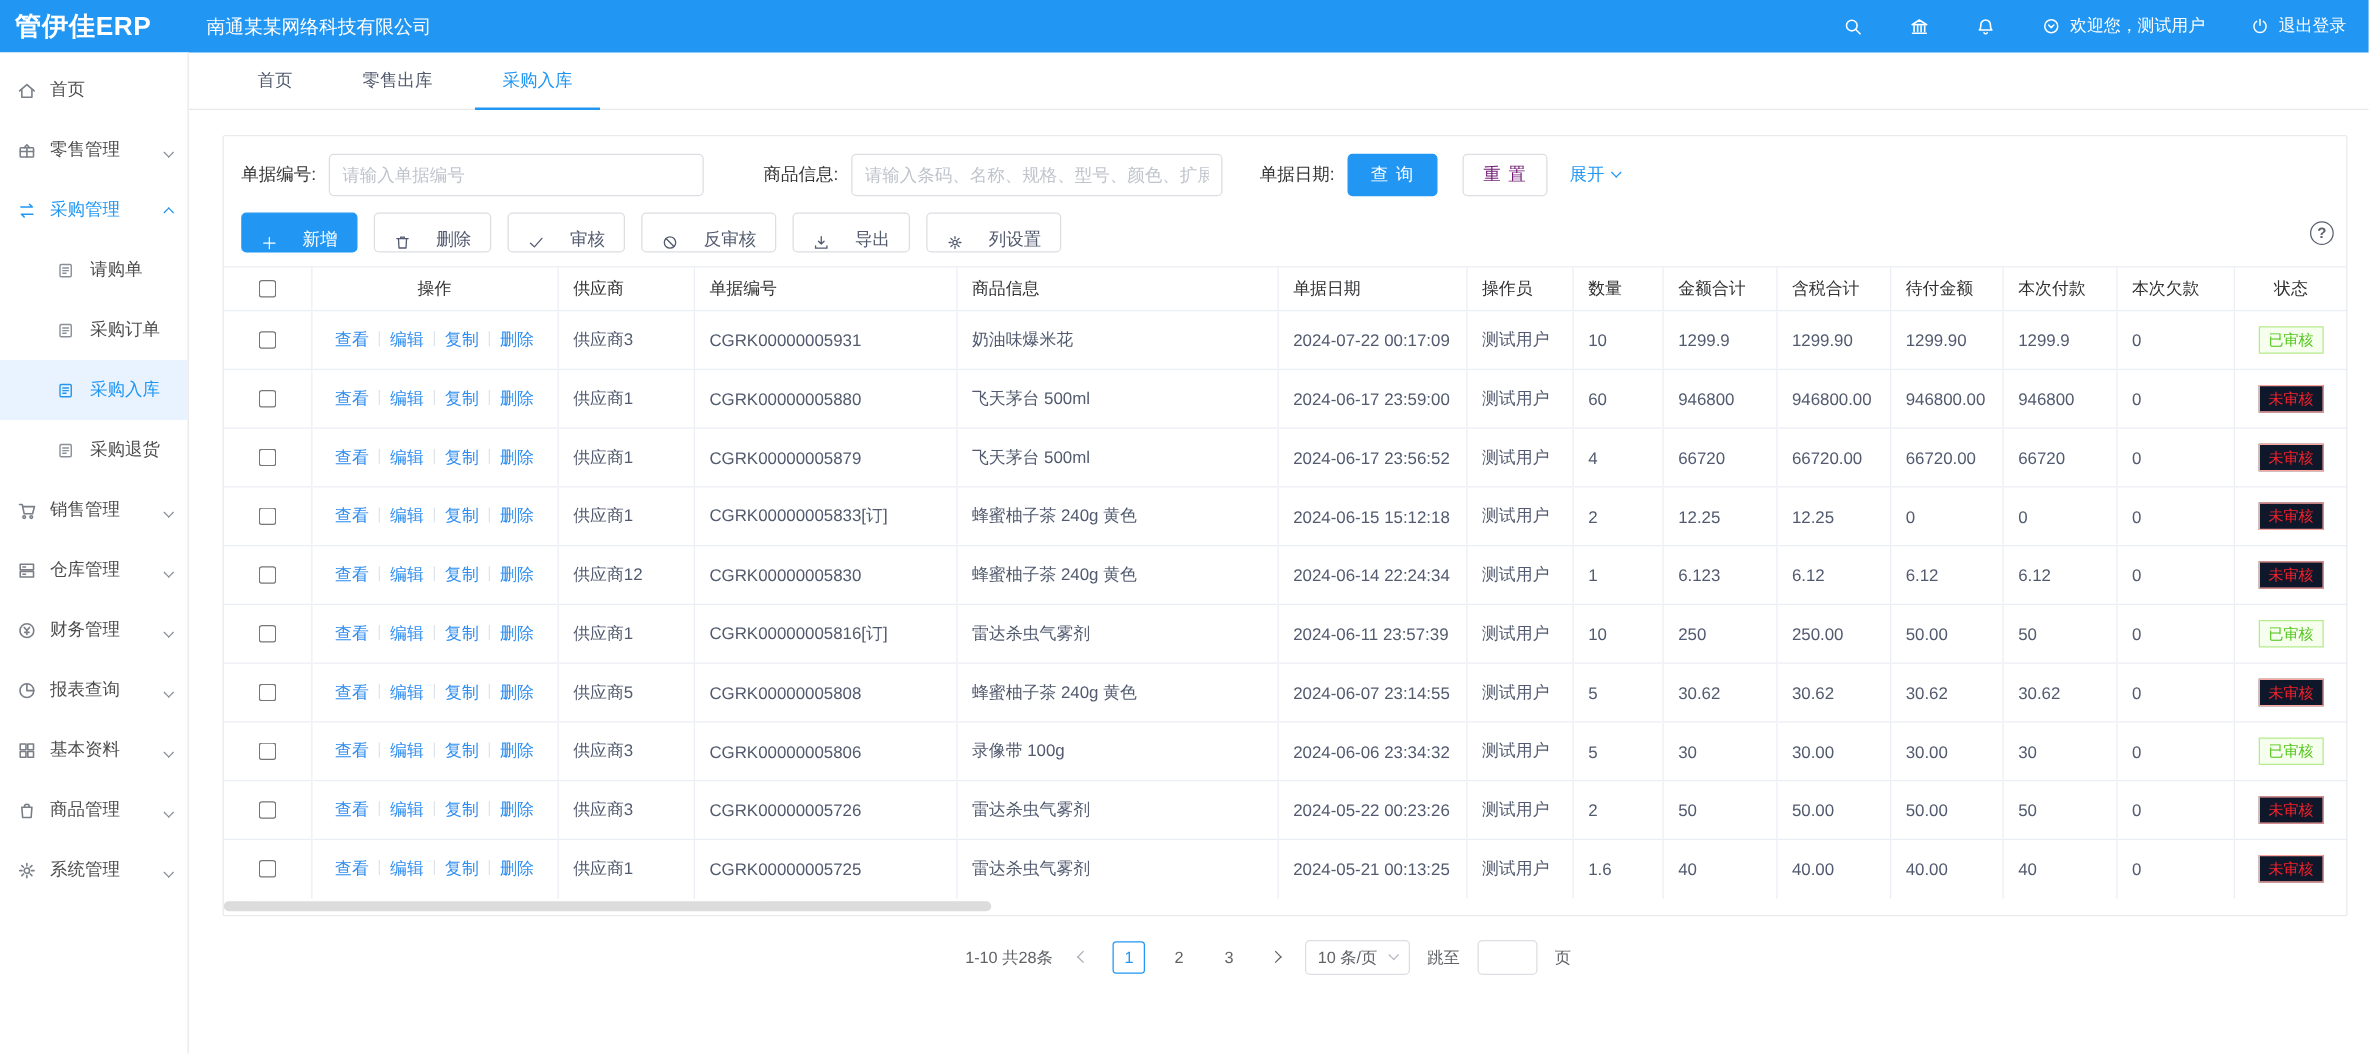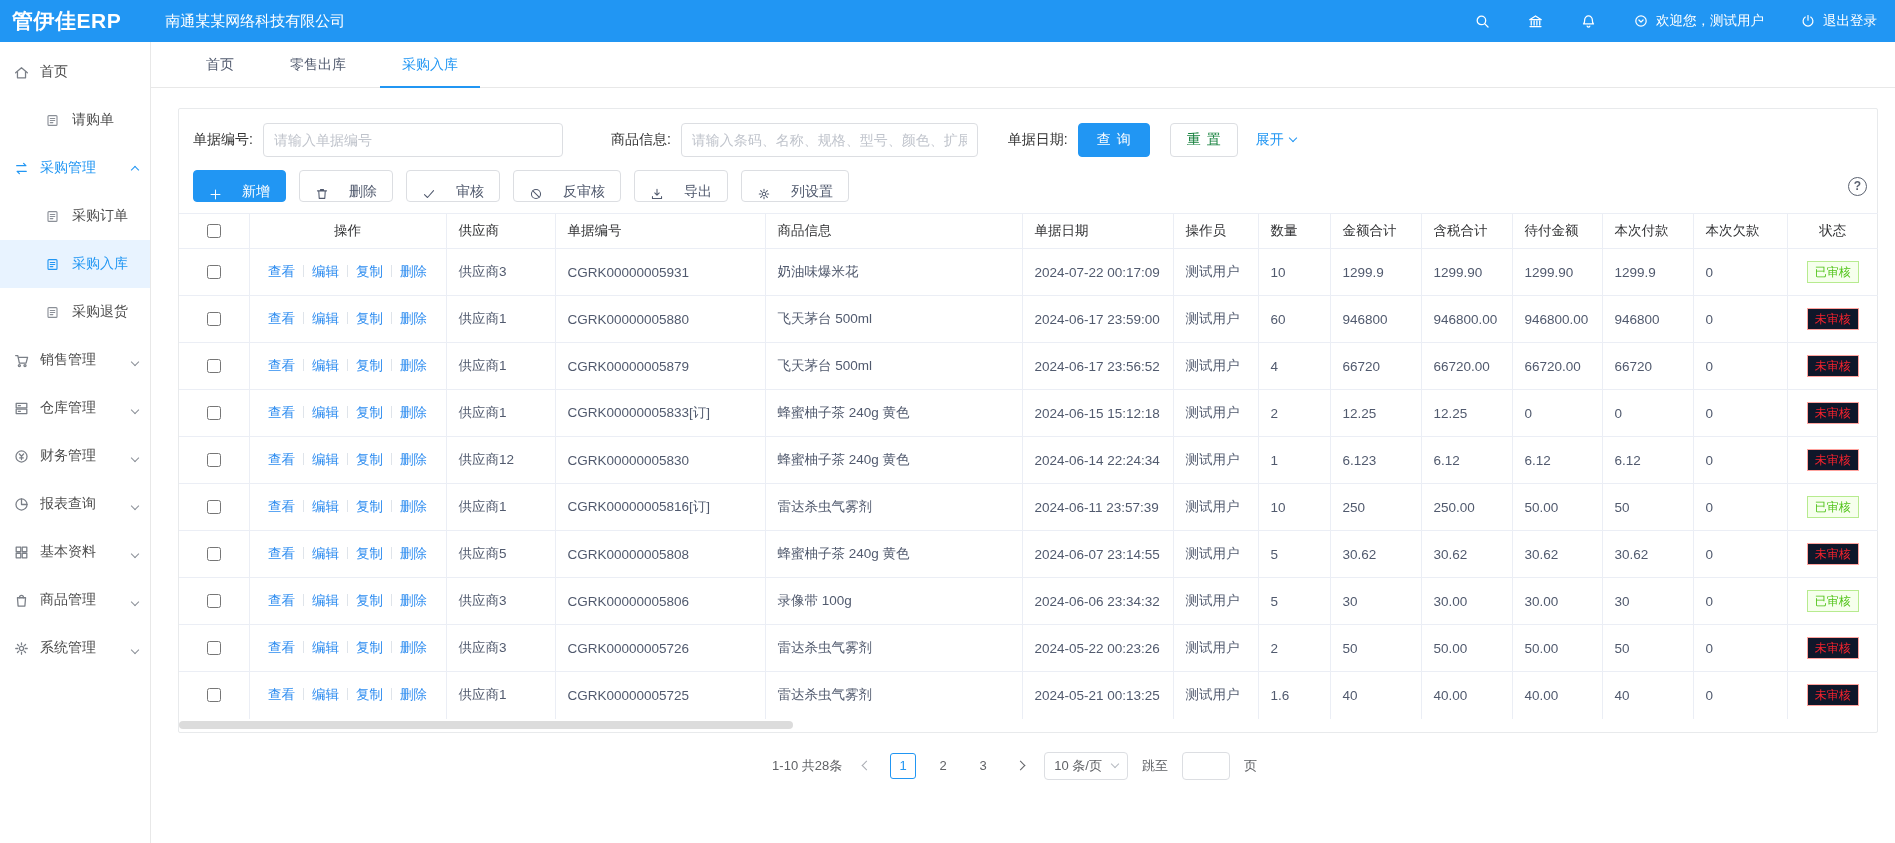--- a/index.html
+++ b/index.html
@@ -48,21 +48,21 @@
 
   .filter-row { display:flex; align-items:center; padding:14px 14px 0 14px; font-size:14px; white-space:nowrap; }
   .f-label { color:#333; margin-right:10px; }
   .f-input { height:34px; border:1px solid #dcdee2; border-radius:4px; padding:0 10px; font-size:14px; color:#515a6e; font-family:inherit; outline:none; }
   .f-input::placeholder { color:#c0c4cc; }
   .w1 { width:300px; margin-right:48px; }
   .w2 { width:297px; margin-right:30px; }
   .date-box { width:296px; height:34px; border:1px solid #dcdee2; border-radius:4px; display:flex; align-items:center; justify-content:center; gap:28px; color:#515a6e; margin-right:28px; cursor:pointer; }
   .btn { height:34px; border-radius:4px; font-size:14px; font-family:inherit; cursor:pointer; }
   .btn-primary { background:#2196f3; color:#fff; border:1px solid #2196f3; padding:0 12px 0 18px; letter-spacing:6px; margin-right:20px; }
-  .btn-plain { background:#fff; color:#15803d; border:1px solid #dcdee2; padding:0 10px 0 16px; letter-spacing:6px; margin-right:18px; }
+  .btn-plain { background:#fff; color:#701a75; border:1px solid #dcdee2; padding:0 10px 0 16px; letter-spacing:6px; margin-right:18px; }
   .expand-link { color:#2196f3; display:flex; align-items:center; gap:6px; cursor:pointer; }
   .expand-link .chev { border-color:#2196f3; }
 
   
   .toolbar-row { display:flex; align-items:center; gap:13px; padding:13px 10px 11px 14px; }
   .tbtn { height:32px; display:flex; align-items:flex-end; gap:20px; padding:0 15px; font-size:14px; border-radius:4px; cursor:pointer; font-family:inherit; }
   .tbtn.primary { background:#2196f3; border:1px solid #2196f3; color:#fff; }
   .tbtn.plain { background:#fff; border:1px solid #dcdee2; color:#515a6e; }
   .tbtn.plain .ico { color:#515a6e; }
   .help { margin-left:auto; width:19px; height:19px; border:1.5px solid #5b6270; border-radius:50%; color:#5b6270; font-size:12px; font-weight:bold; display:flex; align-items:center; justify-content:center; cursor:pointer; }
@@ -145,37 +145,47 @@
   <aside class="sidebar">
     <div class="side-item">
       <span class="ic">
           <svg class="ico" width="17" height="17" viewBox="0 0 16 16">
             <path d="M2.5 8.2 8 3.5l5.5 4.7"></path>
             <path d="M4.2 7.4V13h7.6V7.4"></path>
           </svg>
         </span>
       <span class="lbl">首页</span>
     </div>
+    <div class="side-item">
+      <span class="ic">
+          <svg class="ico" width="17" height="17" viewBox="0 0 16 16">
+            <rect x="3" y="5.8" width="10" height="7" rx="0.6"></rect>
+            <path d="M3 8.6h10M8 5.8v7M6 5.8 8 3.6l2 2.2"></path>
+          </svg>
+        </span>
+      <span class="lbl">零售管理</span>
+      <span class="chev-box"><i class="chev"></i></span>
+    </div>
+    <div class="side-item parent-active">
+      <span class="ic">
+          <svg class="ico" width="17" height="17" viewBox="0 0 16 16">
+            <path d="M3.5 5.3h8.6l-2.1-2.1M12.5 10.7H3.9L6 12.8"></path>
+          </svg>
+        </span>
+      <span class="lbl">采购管理</span>
+      <span class="chev-box"><i class="chev up"></i></span>
+    </div>
     <div class="side-item sub-item">
       <span class="ic">
           <svg class="ico" width="15" height="15" viewBox="0 0 16 16">
             <rect x="3.2" y="2.8" width="9.6" height="10.4" rx="1"></rect>
             <path d="M5.6 5.8h4.8M5.6 8h4.8M5.6 10.2h2.8"></path>
           </svg>
         </span>
       <span class="lbl">请购单</span>
-    </div>
-    <div class="side-item parent-active">
-      <span class="ic">
-          <svg class="ico" width="17" height="17" viewBox="0 0 16 16">
-            <path d="M3.5 5.3h8.6l-2.1-2.1M12.5 10.7H3.9L6 12.8"></path>
-          </svg>
-        </span>
-      <span class="lbl">采购管理</span>
-      <span class="chev-box"><i class="chev up"></i></span>
     </div>
     <div class="side-item sub-item">
       <span class="ic">
           <svg class="ico" width="15" height="15" viewBox="0 0 16 16">
             <rect x="3.2" y="2.8" width="9.6" height="10.4" rx="1"></rect>
             <path d="M5.6 5.8h4.8M5.6 8h4.8M5.6 10.2h2.8"></path>
           </svg>
         </span>
       <span class="lbl">采购订单</span>
     </div>

